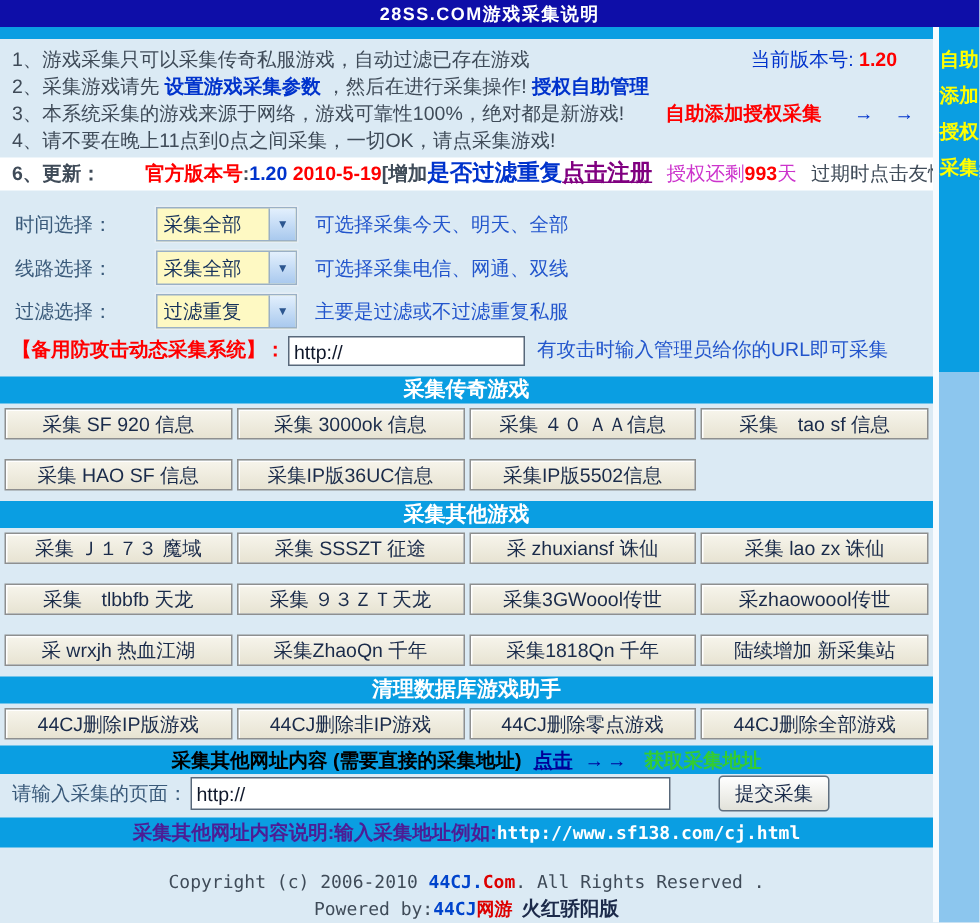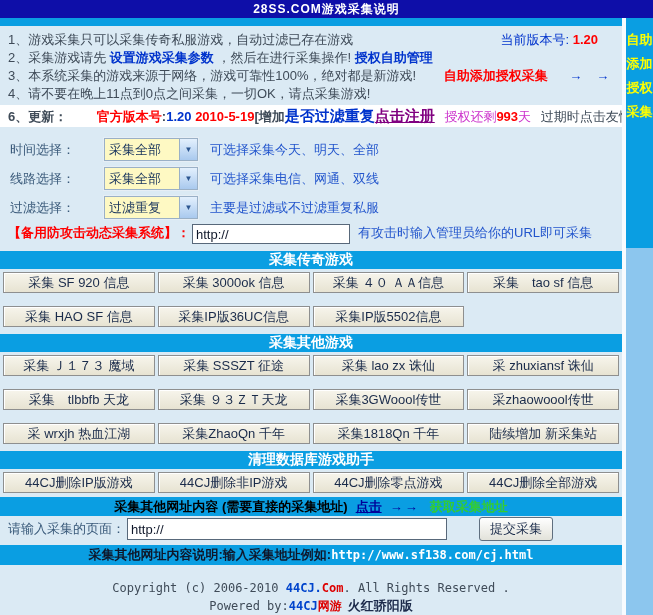--- a/index.html
+++ b/index.html
@@ -62,21 +62,21 @@
   .actionbar .ar{color:#000099;margin-left:8px;letter-spacing:2px;}
   .actionbar .green{color:#33cc33;margin-left:10px;cursor:pointer;}
   
   .submitrow{display:flex;align-items:center;height:32px;padding:0 8px;font-size:13px;color:#3a5a7a;}
   .submitrow .txt{width:320px;height:22px;margin-left:2px;}
   .submit-btn{margin-left:32px;width:74px;height:24px;font-size:13px;color:#1a2b4a;
     background:linear-gradient(#ffffff,#e2e2da);border:1px solid #5f6f7f;border-radius:3px;
     cursor:pointer;font-family:"Liberation Sans",sans-serif;}
   .infobar{height:24px;background:#0a9ee2;display:flex;align-items:center;justify-content:center;
     font-size:13px;font-weight:bold;margin-top:2px;}
-  .infobar .dark{color:#0f172a;}
+  .infobar .dark{color:#4c1d95;}
   .infobar .url{color:#ffffff;font-family:"DejaVu Sans Mono",monospace;font-size:12px;}
   
   .footer{flex:1;padding-top:14px;text-align:center;font-size:12px;color:#3f4b58;
     font-family:"DejaVu Sans Mono",monospace;}
   .footer .line{height:18px;line-height:18px;}
   .brand-blue{color:#0044cc;font-weight:bold;}
   .brand-red{color:#dd0000;font-weight:bold;}
   .pow-name{color:#1c2a4a;font-weight:bold;font-family:Liberation Sans, sans-serif;font-size:13px;}
 </style>
 </head>
@@ -161,22 +161,22 @@
         <button class="gbtn">采集　tao sf 信息</button>
         <button class="gbtn">采集 HAO SF 信息</button>
         <button class="gbtn">采集IP版36UC信息</button>
         <button class="gbtn">采集IP版5502信息</button>
       </div>
 
       <div class="secheader">采集其他游戏</div>
       <div class="grid">
         <button class="gbtn">采集 Ｊ１７３ 魔域</button>
         <button class="gbtn">采集 SSSZT 征途</button>
+        <button class="gbtn">采 zhuxiansf 诛仙</button>
         <button class="gbtn">采集 lao zx 诛仙</button>
-        <button class="gbtn">采 zhuxiansf 诛仙</button>
         <button class="gbtn">采集　tlbbfb 天龙</button>
         <button class="gbtn">采集 ９３ＺＴ天龙</button>
         <button class="gbtn">采集3GWoool传世</button>
         <button class="gbtn">采zhaowoool传世</button>
         <button class="gbtn">采 wrxjh 热血江湖</button>
         <button class="gbtn">采集ZhaoQn 千年</button>
         <button class="gbtn">采集1818Qn 千年</button>
         <button class="gbtn">陆续增加 新采集站</button>
       </div>
 

